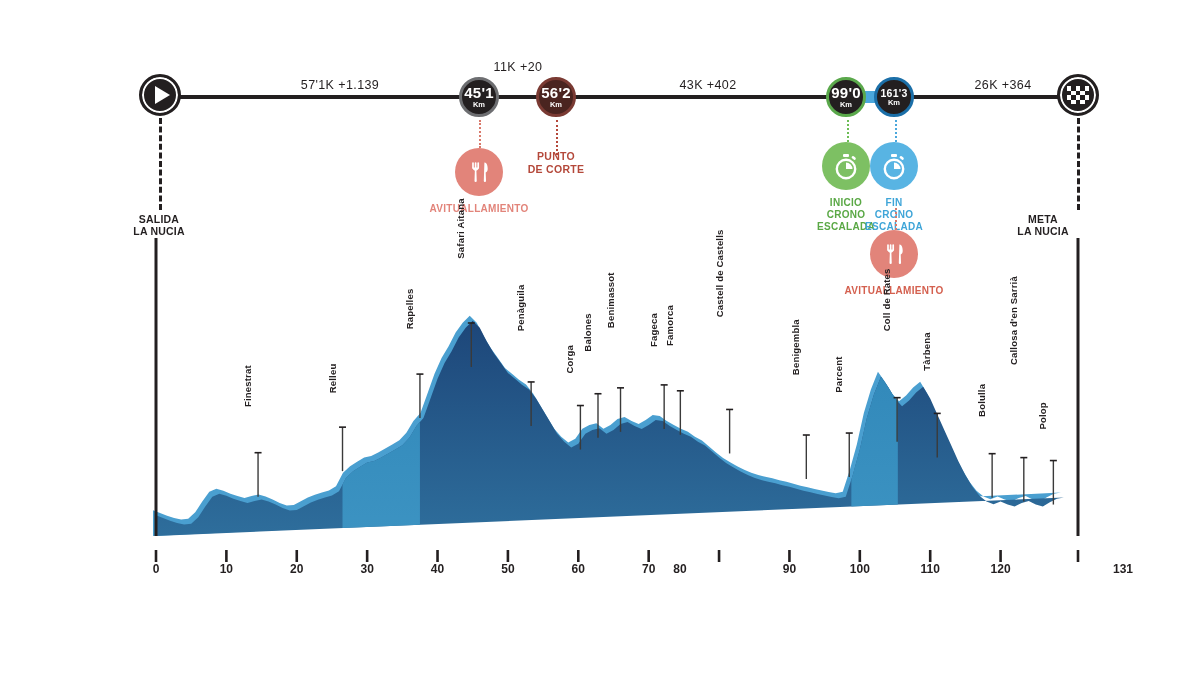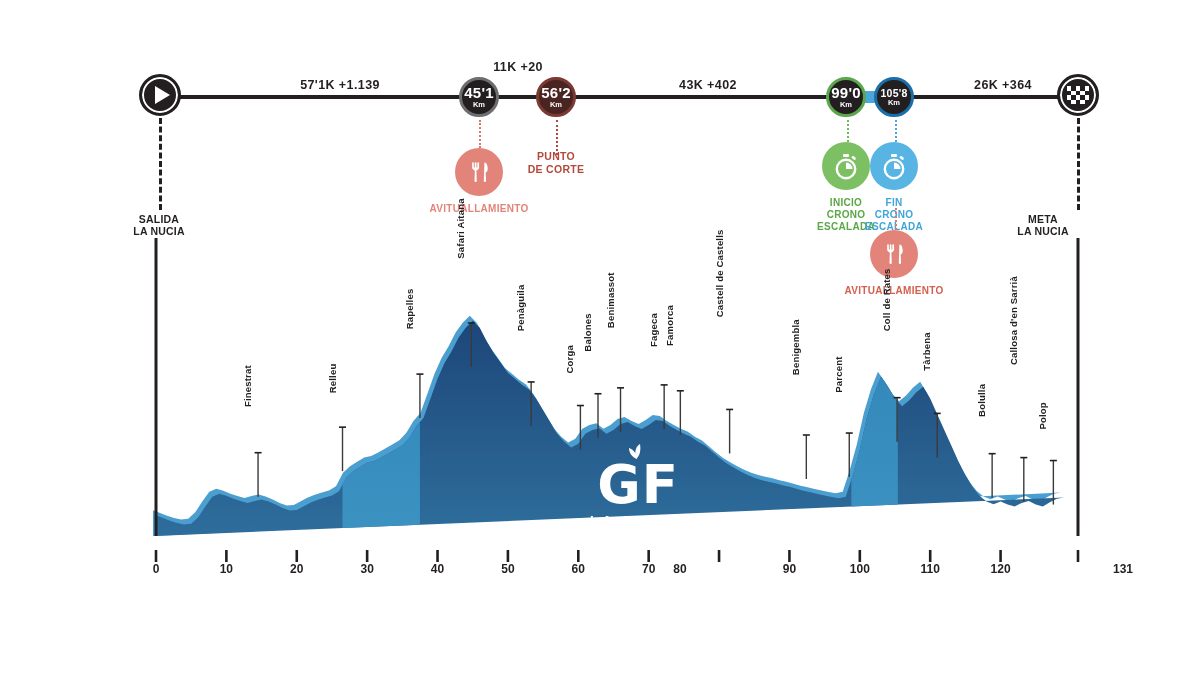--- a/index.html
+++ b/index.html
@@ -24,21 +24,21 @@
   .tl-node .km-unit{font-size:7.5px;font-weight:bold;margin-top:1px;}
 
   .play-tri{width:0;height:0;border-left:15px solid #ffffff;
             border-top:9px solid transparent;border-bottom:9px solid transparent;
             margin-left:4px;}
   .chk{width:22px;height:18px;display:grid;grid-template-columns:repeat(5,1fr);
        grid-template-rows:repeat(4,1fr);}
   .chk i{display:block;background:#231f20;}
   .chk i.w{background:#ffffff;}
 
-  .seg-label{position:absolute;font-size:12.5px;font-weight:bold;color:#231f20;
+  .seg-label{position:absolute;font-size:12.5px;font-weight:normal;color:#231f20;
              letter-spacing:.4px;white-space:nowrap;text-align:center;}
 
   .dashdrop{position:absolute;width:0;border-left:3px dashed #231f20;}
   .endpoint-label{position:absolute;font-size:10.5px;font-weight:bold;color:#231f20;
                   text-align:center;line-height:1.15;white-space:nowrap;letter-spacing:.2px;}
 
   .dotdrop{position:absolute;width:0;border-left:2.5px dotted #d9796b;}
   .dotdrop.green{border-left-color:#6cbd55;}
   .dotdrop.blue{border-left-color:#4aa7dc;}
 
@@ -131,21 +131,21 @@
         </svg>
       </div>
       <div class="poi-text green" style="margin-left:-30px;margin-right:-30px;">
         <div>INICIO</div>
         <div>CRONO</div>
         <div>ESCALADA</div>
       </div>
     </div>
 
     <div class="tl-node km blue" style="left:874px;top:77px;">
-      <div class="km-val" style="font-size:10.5px;">105'8</div>
+      <div class="km-val" style="font-size:10.5px;">161'3</div>
       <div class="km-unit">Km</div>
     </div>
     <div class="dotdrop blue" style="left:895px;top:120px;height:22px;"></div>
     <div class="poi" style="left:870px;top:142px;width:48px;">
       <div class="poi-circle blue">
         <svg width="28" height="28" viewBox="0 0 28 28">
           <rect x="11" y="2" width="6" height="3" rx="1" fill="#fff"></rect>
           <rect x="19.4" y="4.6" width="4.6" height="2.6" rx="1.3" fill="#fff" transform="rotate(40 21.7 5.9)"></rect>
           <circle cx="14" cy="17" r="9.2" fill="none" stroke="#fff" stroke-width="2.4"></circle>
           <path d="M14 17 V10.5 A6.5 6.5 0 0 1 20.5 17 Z" fill="#fff"></path>
@@ -278,28 +278,20 @@
           <line x1="933.736641221374" x2="940.736641221374" y1="413.3913043478261" y2="413.3913043478261" stroke="#231f20" stroke-width="1.6"></line>
           <line x1="992.1343511450382" x2="992.1343511450382" y1="497.67826086956524" y2="453.67826086956524" stroke="#3a3a3a" stroke-width="1.4"></line>
           <line x1="988.6343511450382" x2="995.6343511450382" y1="453.67826086956524" y2="453.67826086956524" stroke="#231f20" stroke-width="1.6"></line>
           <line x1="1023.806106870229" x2="1023.806106870229" y1="501.60869565217394" y2="457.60869565217394" stroke="#3a3a3a" stroke-width="1.4"></line>
           <line x1="1020.306106870229" x2="1027.306106870229" y1="457.60869565217394" y2="457.60869565217394" stroke="#231f20" stroke-width="1.6"></line>
           <line x1="1053.3664122137404" x2="1053.3664122137404" y1="504.55652173913046" y2="460.55652173913046" stroke="#3a3a3a" stroke-width="1.4"></line>
           <line x1="1049.8664122137404" x2="1056.8664122137404" y1="460.55652173913046" y2="460.55652173913046" stroke="#231f20" stroke-width="1.6"></line>
         </g>
     </svg>
 
-    <div class="logo">
-      <svg width="118" height="16" viewBox="0 0 118 16" style="display:block;margin:0 auto 0 28px;">
-        <path d="M30 15 C28 8 30 2 34 0 C35 6 34 12 30 15 Z" fill="#ffffff"></path>
-        <path d="M31 15 C26 13 23 9 23 4 C28 6 31 10 31 15 Z" fill="#ffffff"></path>
-      </svg>
-      <div class="logo-gf">GF</div>
-      <div class="logo-sub">LA NUCiA</div>
-    </div>
 
     <div id="peak-labels">
         <div class="peak-label" style="left: 253.053px; top: 448.696px; transform: rotate(180deg) translateY(100%); writing-mode: vertical-rl;">Finestrat</div>
         <div class="peak-label" style="left: 337.511px; top: 423.148px; transform: rotate(180deg) translateY(100%); writing-mode: vertical-rl;">Relleu</div>
         <div class="peak-label" style="left: 414.931px; top: 370.087px; transform: rotate(180deg) translateY(100%); writing-mode: vertical-rl;">Rapelles</div>
         <div class="peak-label" style="left: 466.31px; top: 318.991px; transform: rotate(180deg) translateY(100%); writing-mode: vertical-rl;">Safari Aitana</div>
         <div class="peak-label" style="left: 526.134px; top: 377.948px; transform: rotate(180deg) translateY(100%); writing-mode: vertical-rl;">Penàguila</div>
         <div class="peak-label" style="left: 575.402px; top: 401.53px; transform: rotate(180deg) translateY(100%); writing-mode: vertical-rl;">Corga</div>
         <div class="peak-label" style="left: 592.997px; top: 389.739px; transform: rotate(180deg) translateY(100%); writing-mode: vertical-rl;">Balones</div>
         <div class="peak-label" style="left: 615.519px; top: 383.843px; transform: rotate(180deg) translateY(100%); writing-mode: vertical-rl;">Benimassot</div>

